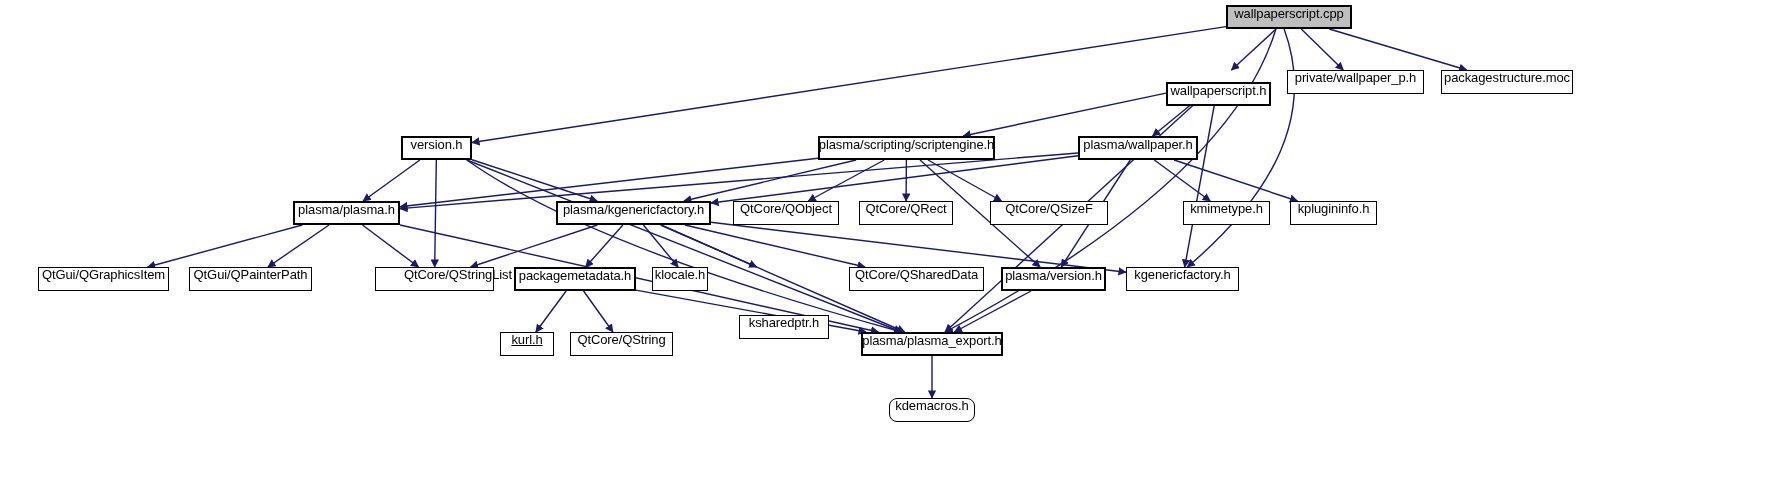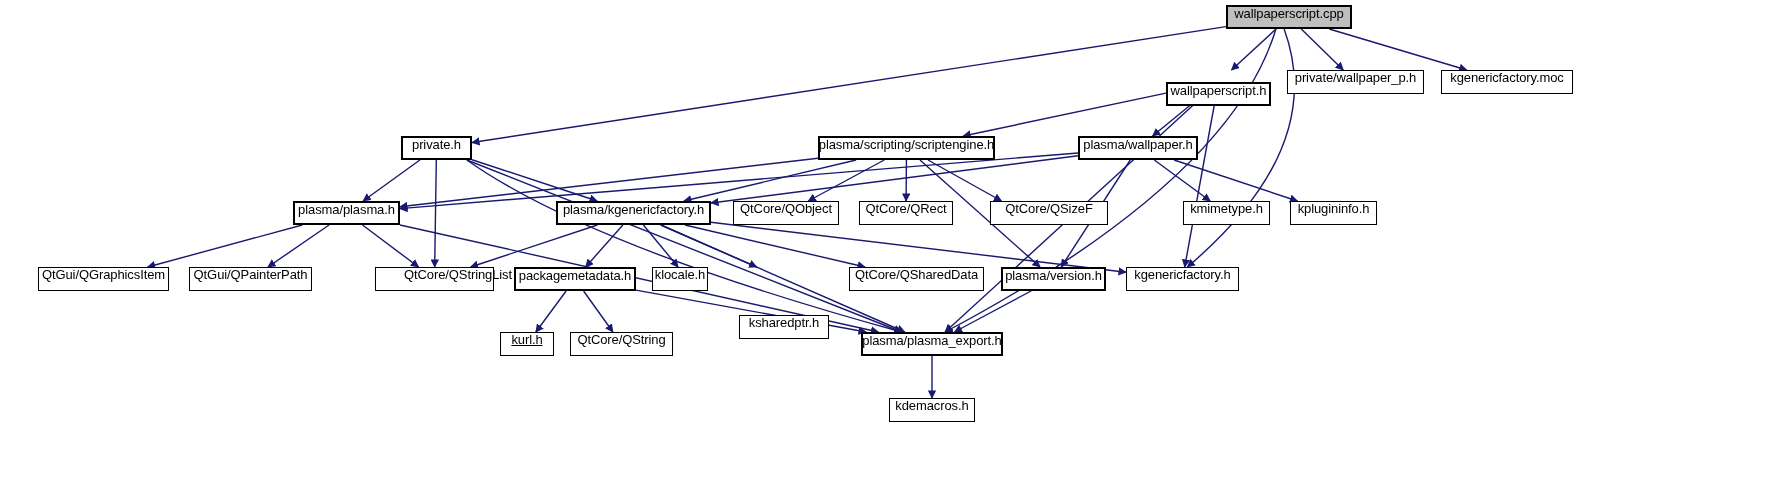--- a/index.html
+++ b/index.html
@@ -87,24 +87,24 @@
       <div class="node root" style="left: 1226px; top: 5px; width: 126px;">
         <span class="node-label">wallpaperscript.cpp</span>
       </div>
       <div class="node bold" style="left: 1166px; top: 70px; width: 105px; margin-top: 12px;">
         <span class="node-label">wallpaperscript.h</span>
       </div>
       <div class="node" style="left: 1287px; top: 70px; width: 137px;">
         <span class="node-label">private/wallpaper_p.h</span>
       </div>
       <div class="node" style="left: 1441px; top: 70px; width: 132px;">
-        <span class="node-label">kgenericfactory.moc</span>
+        <span class="node-label">packagestructure.moc</span>
       </div>
       <div class="node bold" style="left: 401px; top: 136px; width: 71px;">
-        <span class="node-label">private.h</span>
+        <span class="node-label">version.h</span>
       </div>
       <div class="node bold" style="left: 818px; top: 136px; width: 177px;">
         <span class="node-label">plasma/scripting/scriptengine.h</span>
       </div>
       <div class="node bold" style="left: 1078px; top: 136px; width: 120px;">
         <span class="node-label">plasma/wallpaper.h</span>
       </div>
       <div class="node bold" style="left: 293px; top: 201px; width: 107px;">
         <span class="node-label">plasma/plasma.h</span>
       </div>
@@ -155,17 +155,17 @@
       </div>
       <div class="node" style="left: 500px; top: 332px; width: 54px; text-decoration: underline;">
         <span class="node-label">kurl.h</span>
       </div>
       <div class="node" style="left: 570px; top: 332px; width: 103px;">
         <span class="node-label">QtCore/QString</span>
       </div>
       <div class="node bold" style="left: 861px; top: 332px; width: 142px;">
         <span class="node-label">plasma/plasma_export.h</span>
       </div>
-      <div class="node" style="left: 889px; top: 398px; width: 86px;">
+      <div class="node" style="left: 889px; top: 398px; width: 86px; border-radius: 8px;">
         <span class="node-label">kdemacros.h</span>
       </div>
     </div>
 </div>
 
 </body></html>

